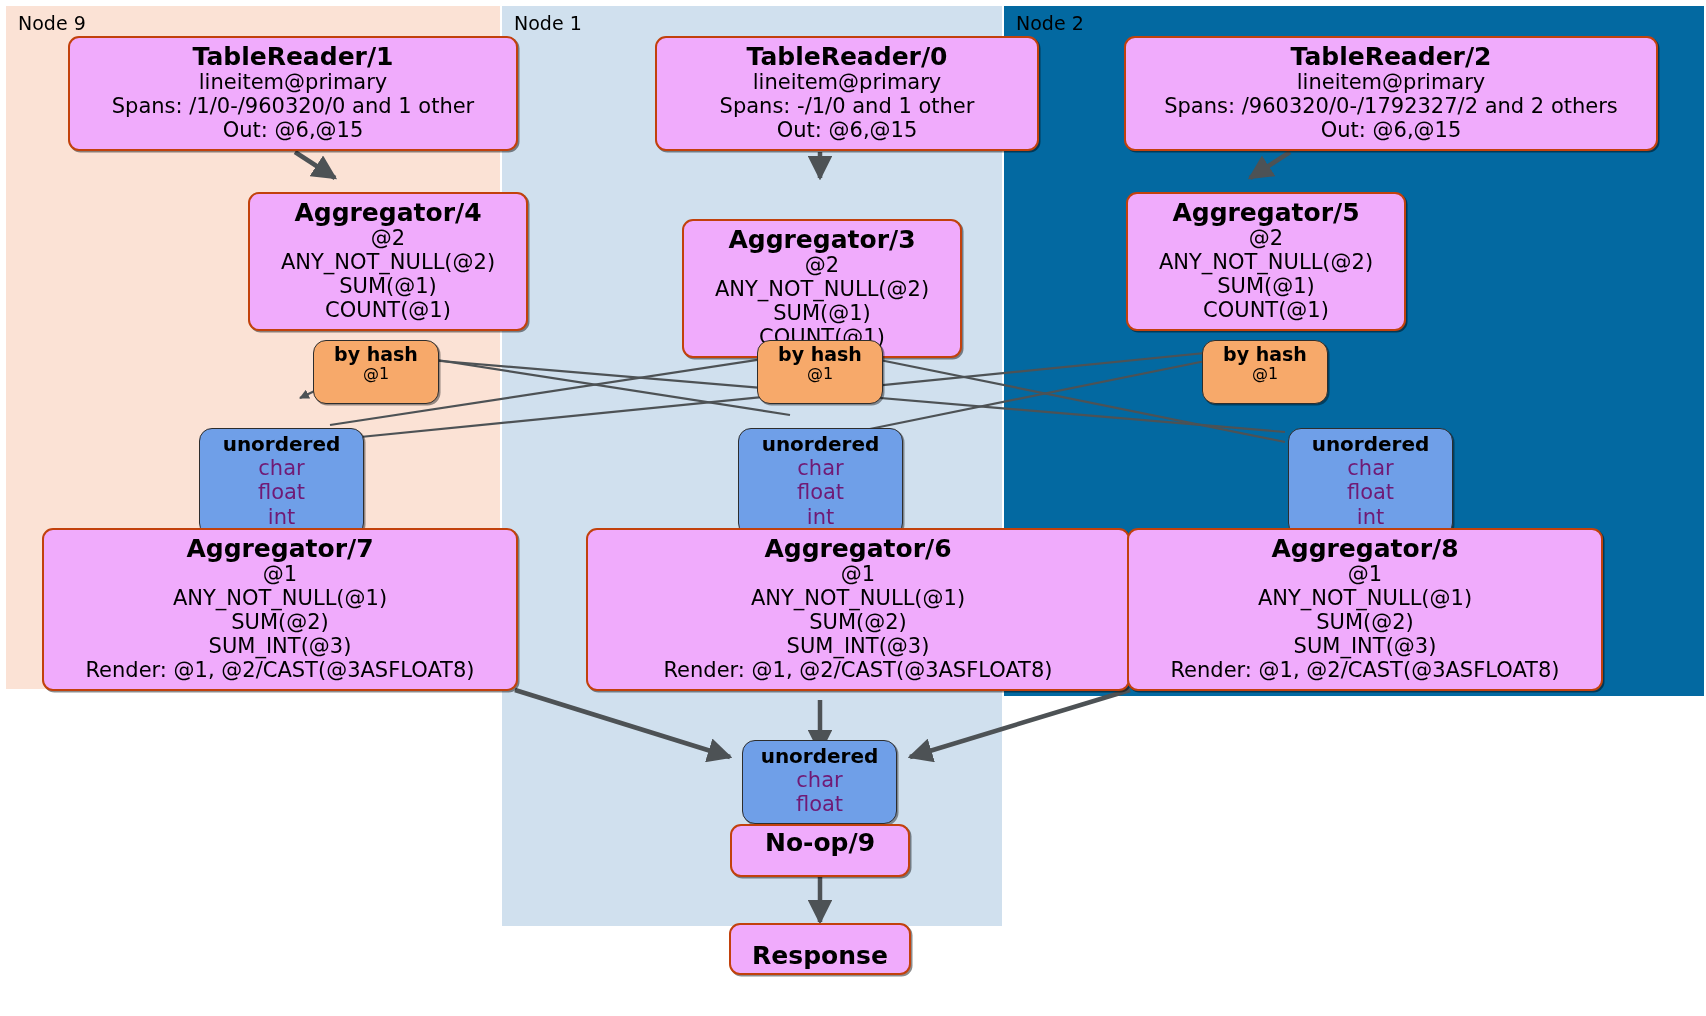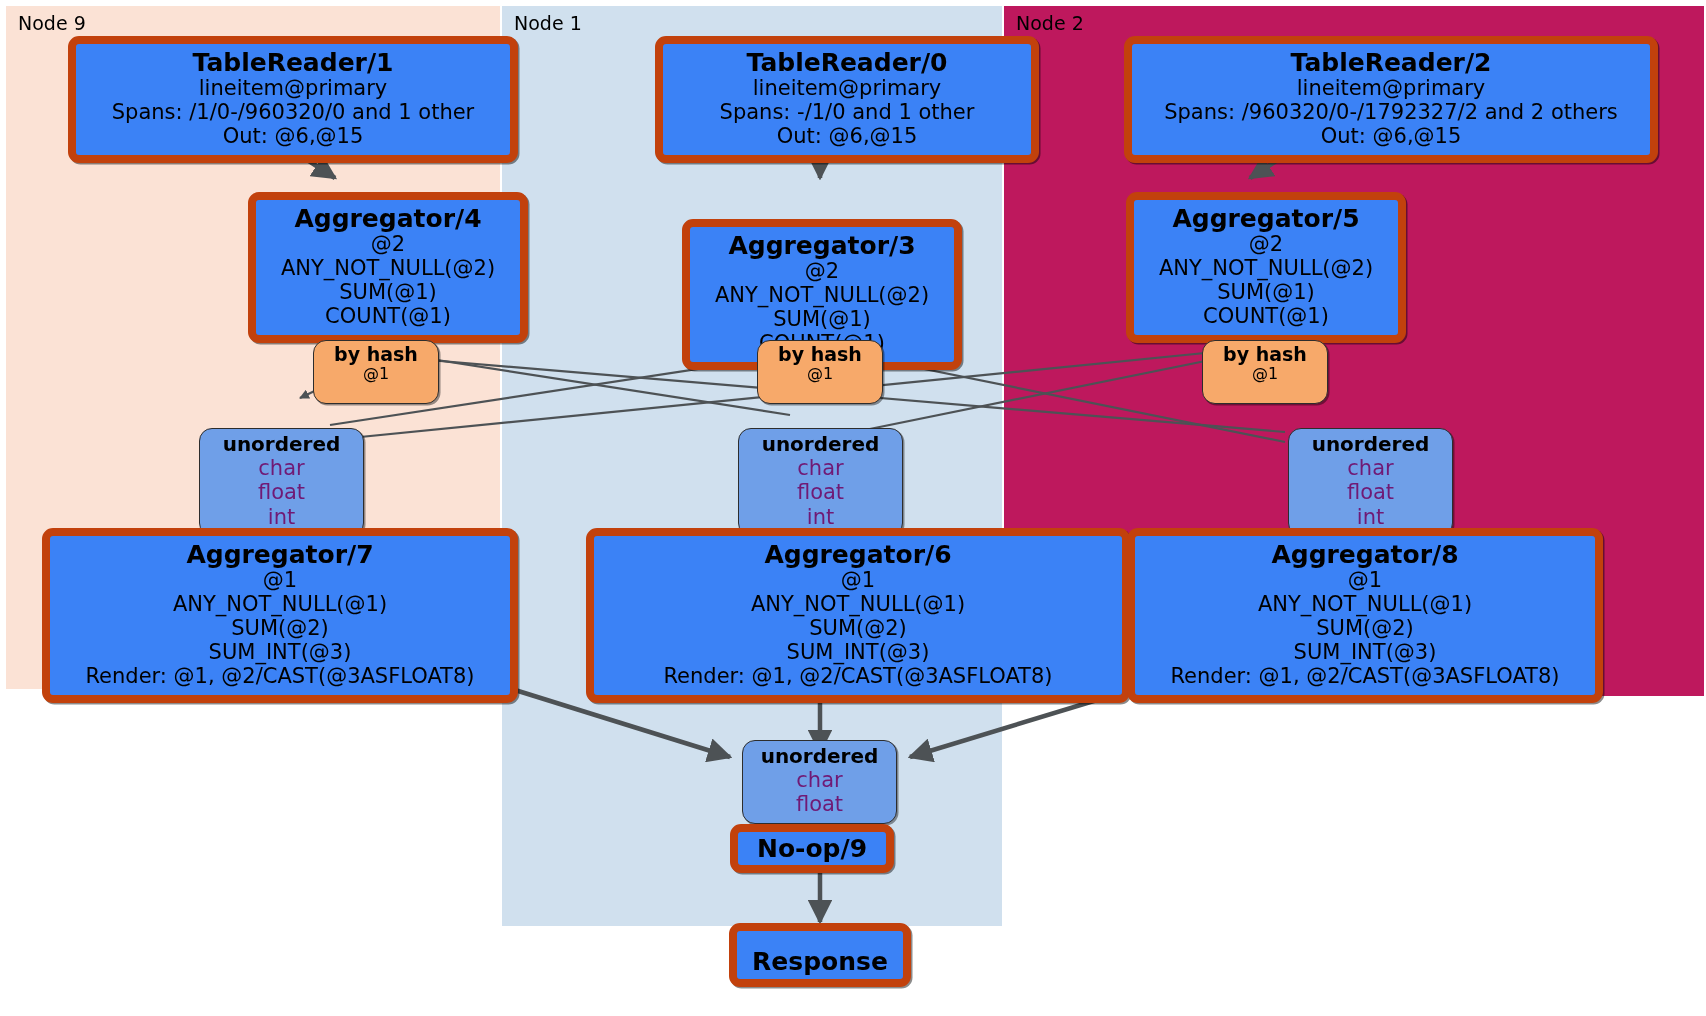--- a/index.html
+++ b/index.html
@@ -39,22 +39,22 @@
     top: 0;
     width: 1706px;
     height: 1016px;
     pointer-events: none;
   }
 
   
   .proc {
     position: absolute;
     box-sizing: border-box;
-    background: #3b82f6;
-    border: 8px solid #c2410c;
+    background: #f0abfc;
+    border: 2px solid #c2410c;
     border-radius: 11px;
     text-align: center;
     padding: 4px 10px 6px 10px;
     box-shadow: 1.5px 1.5px 0 rgba(0,0,0,0.45);
   }
   .proc .title {
     font-weight: bold;
     font-size: 25px;
     line-height: 1.16;
     color: #000;
@@ -123,21 +123,21 @@
 <div id="canvas">
 
   <div class="node-panel" style="left:6px; top:6px; width:494px; height:683px; background:#fbe2d5;">
     <span class="node-panel-label">Node 9</span>
   </div>
 
   <div class="node-panel" style="left:502px; top:6px; width:500px; height:920px; background:#d0e0ee;">
     <span class="node-panel-label">Node 1</span>
   </div>
 
-  <div class="node-panel" style="left:1004px; top:6px; width:700px; height:690px; background:#be185d;padding-left:32px;">
+  <div class="node-panel" style="left:1004px; top:6px; width:700px; height:690px; background:#0369a1;padding-left:32px;">
     <span class="node-panel-label">Node 2</span>
   </div>
 
   <svg id="edges" viewBox="0 0 1706 1016" xmlns="http://www.w3.org/2000/svg">
     <defs>
       <marker id="arrow" viewBox="0 0 10 10" refX="9" refY="5" markerWidth="5.5" markerHeight="5.5" orient="auto-start-reverse">
         <path d="M 0 0 L 10 5 L 0 10 z" fill="#4d5255"></path>
       </marker>
       <marker id="arrowThin" viewBox="0 0 10 10" refX="9" refY="5" markerWidth="4.5" markerHeight="4.5" orient="auto-start-reverse">
         <path d="M 0 0 L 10 5 L 0 10 z" fill="#4d5255"></path>
@@ -247,21 +247,21 @@
     <div class="line">SUM_INT(@3)</div>
     <div class="line">Render: @1, @2/CAST(@3ASFLOAT8)</div>
   </div>
 
   <div class="sync" style="left:742px; top:740px; width:155px;">
     <div class="stitle">unordered</div>
     <div class="sline">char</div>
     <div class="sline">float</div>
   </div>
 
-  <div class="proc" style="left:730px; top:824px; width:164px; padding-top:2px; padding-bottom:2px;">
+  <div class="proc" style="left:730px; top:824px; width:180px; padding-top:2px; padding-bottom:18px;">
     <div class="title">No-op/9</div>
   </div>
 
   <div class="proc" style="left:729px; top:923px; width:182px; padding-top:16px; padding-bottom:3px;">
     <div class="title">Response</div>
   </div>
 
   <div class="proc" style="left:1124px; top:36px; width:534px;">
     <div class="title">TableReader/2</div>
     <div class="line">lineitem@primary</div>

